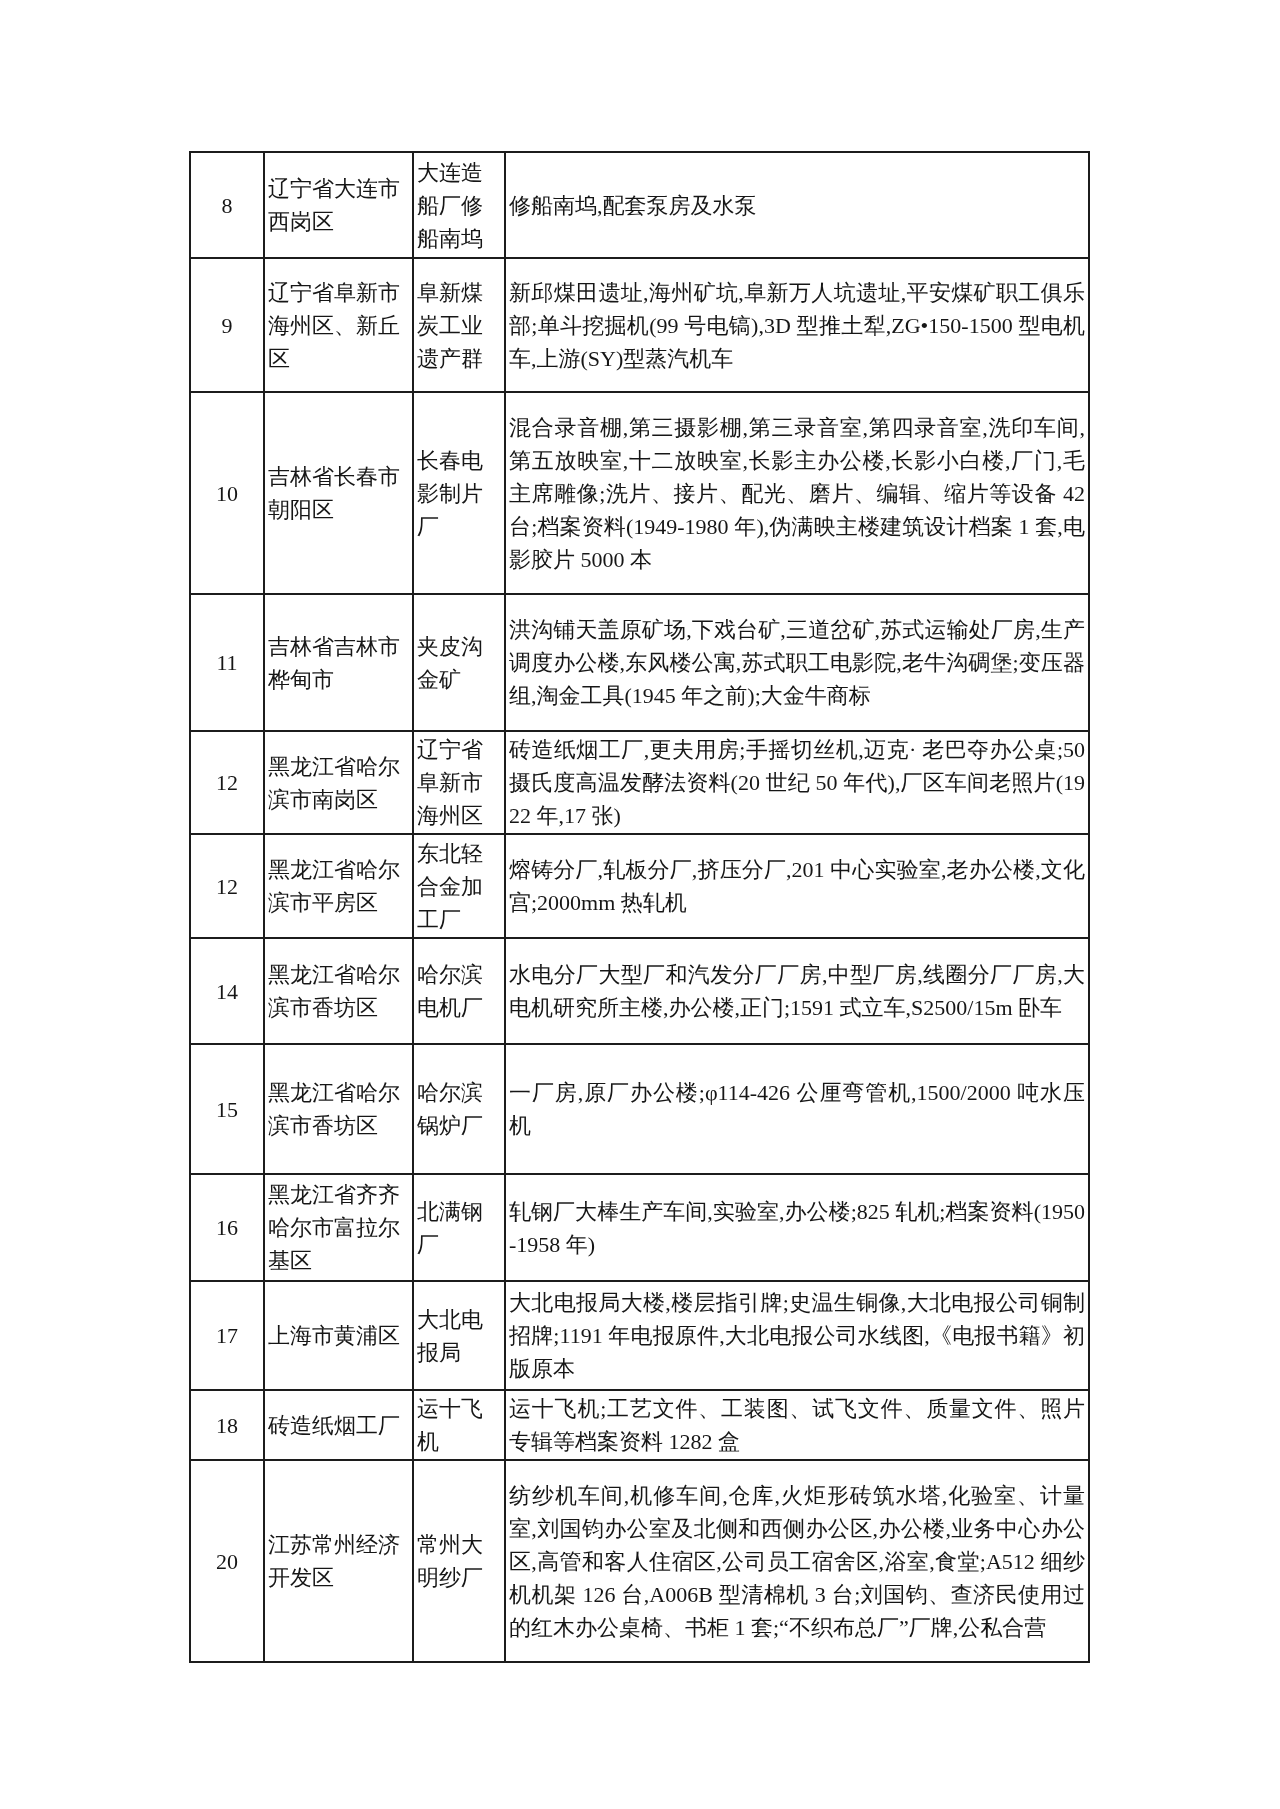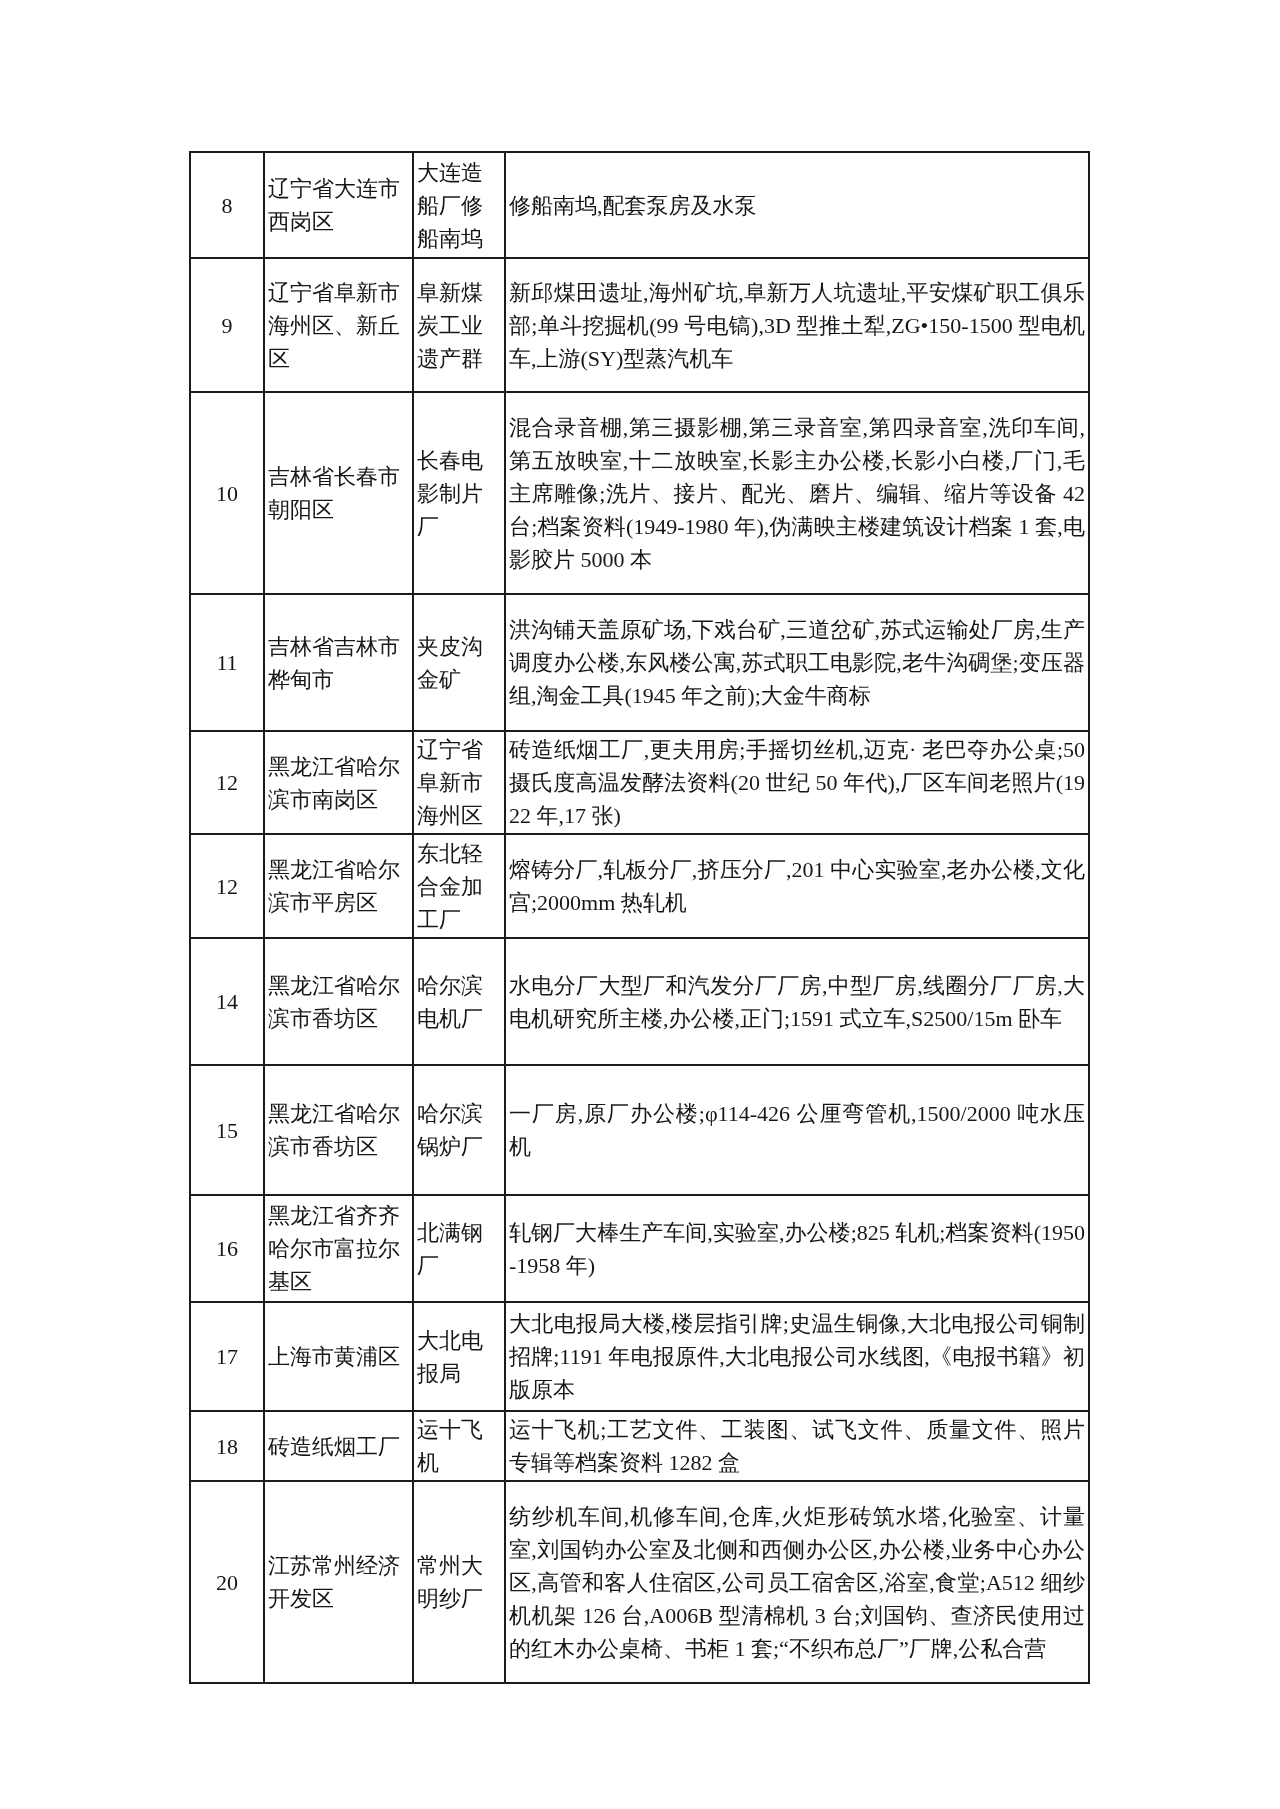--- a/index.html
+++ b/index.html
@@ -96,21 +96,21 @@
         <td class="col-items">砖造纸烟工厂,更夫用房;手摇切丝机,迈克· 老巴夺办公桌;50 摄氏度高温发酵法资料(20 世纪 50 年代),厂区车间老照片(1922 年,17 张)</td>
       </tr>
 
       <tr style="height:104px">
         <td class="col-no">12</td>
         <td class="col-location">黑龙江省哈尔滨市平房区</td>
         <td class="col-name">东北轻合金加工厂</td>
         <td class="col-items">熔铸分厂,轧板分厂,挤压分厂,201 中心实验室,老办公楼,文化宫;2000mm 热轧机</td>
       </tr>
 
-      <tr style="height:127px">
+      <tr style="height:106px">
         <td class="col-no">14</td>
         <td class="col-location">黑龙江省哈尔滨市香坊区</td>
         <td class="col-name">哈尔滨电机厂</td>
         <td class="col-items">水电分厂大型厂和汽发分厂厂房,中型厂房,线圈分厂厂房,大电机研究所主楼,办公楼,正门;1591 式立车,S2500/15m 卧车</td>
       </tr>
 
       <tr style="height:130px">
         <td class="col-no">15</td>
         <td class="col-location">黑龙江省哈尔滨市香坊区</td>
         <td class="col-name">哈尔滨锅炉厂</td>

